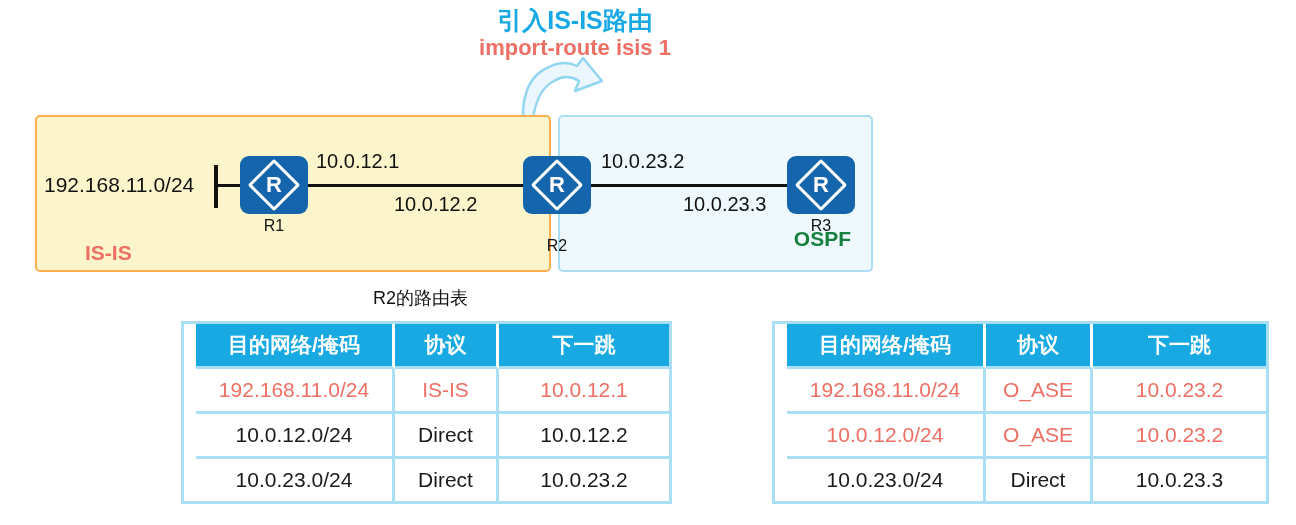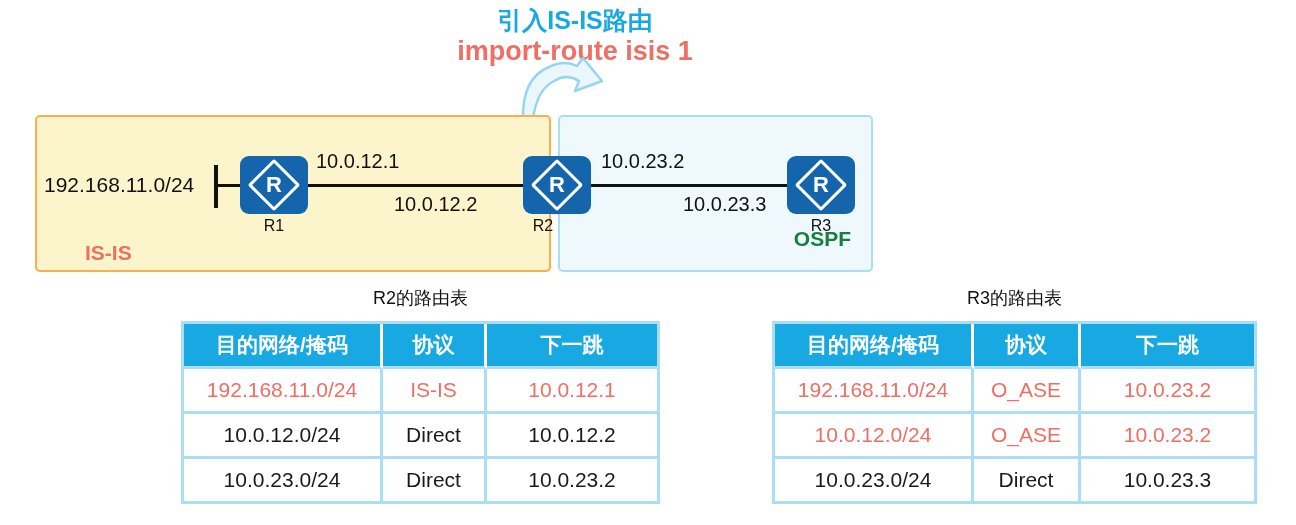--- a/index.html
+++ b/index.html
@@ -5,21 +5,21 @@
   html,body { margin:0; padding:0; background:#ffffff; }
   #stage {
     position:relative; width:1296px; height:525px; background:#ffffff;
     font-family:"Liberation Sans", sans-serif; overflow:hidden;
   }
   .abs { position:absolute; }
 
   
   .caption { left:395px; top:6px; width:360px; text-align:center; }
   .caption .cn  { font-size:25px; font-weight:bold; color:#18A9E2; line-height:1.15; }
-  .caption .cmd { font-size:27px; font-weight:bold; color:#EE6F63; line-height:1.2; margin-top:0; }
+  .caption .cmd { font-size:22px; font-weight:bold; color:#EE6F63; line-height:1.2; margin-top:0; }
 
   
   .zone { border-radius:5px; }
   .zone-isis { left:35px; top:115px; width:512px; height:153px;
                background:#FCF5CB; border:2px solid #F8AF4C; }
   .zone-ospf { left:558px; top:115px; width:311px; height:153px;
                background:#EFF9FD; border:2px solid #A9DEF4; }
   .zone-label { position:absolute; font-weight:bold; font-size:21px; }
   .zone-isis .zone-label { left:48px; bottom:5px; color:#EE6F63; }
   .zone-ospf .zone-label { right:20px; bottom:19px; color:#15803d; }
@@ -39,34 +39,34 @@
   }
   .router .rletter {
     position:absolute; left:0; top:0; width:100%; height:100%;
     display:flex; align-items:center; justify-content:center;
     color:#fff; font-weight:bold; font-size:22px;
   }
   #router-r1 { left:240px; top:156px; }
   #router-r2 { left:523px; top:156px; }
   #router-r3 { left:787px; top:156px; }
   .rname { width:68px; top:217px; text-align:center; font-size:16px; color:#111; }
-  #rname-r1 { left:240px; } #rname-r2 { left:509px; } #rname-r3 { left:787px; }
+  #rname-r1 { left:240px; } #rname-r2 { left:523px;margin-top:20px; } #rname-r3 { left:787px; }
 
   .if-label { font-size:20px; color:#111; }
   #if-12-1 { left:316px; top:150px; }
   #if-12-2 { left:394px; top:193px; }
   #if-23-2 { left:601px; top:150px; }
   #if-23-3 { left:683px; top:193px; }
 
   
   .table-title { top:286px; font-size:18px; color:#111; text-align:center; }
   #title-r2 { left:181px; width:479px; }
   #title-r3 { left:772px; width:485px; }
 
-  .rtable { top:321px; border:3px solid #A9DEF4; background:#fff; }
+  .rtable { top:321px; border:3px solid #A9DEF4; background:#fff;padding-left:12px; }
   #table-r2 { left:181px; width:473px; }
   #table-r3 { left:772px; width:479px; }
   .trow { display:grid; }
   #table-r2 .trow { grid-template-columns:199px 104px 1fr; }
   #table-r3 .trow { grid-template-columns:199px 107px 1fr; }
   .cell {
     height:42px; display:flex; align-items:center; justify-content:center;
     font-size:21px; color:#1a1a1a; background:#fff;
     border-right:3px solid #A9DEF4; border-bottom:3px solid #A9DEF4;
   }
@@ -147,21 +147,20 @@
       <div class="cell">Direct</div>
       <div class="cell">10.0.12.2</div>
     </div>
     <div class="trow">
       <div class="cell">10.0.23.0/24</div>
       <div class="cell">Direct</div>
       <div class="cell">10.0.23.2</div>
     </div>
   </div>
 
-  <div class="abs table-title" id="title-r3">R3的路由表</div>
   <div class="abs rtable" id="table-r3">
     <div class="trow thead">
       <div class="cell">目的网络/掩码</div>
       <div class="cell">协议</div>
       <div class="cell">下一跳</div>
     </div>
     <div class="trow salmon-row">
       <div class="cell">192.168.11.0/24</div>
       <div class="cell">O_ASE</div>
       <div class="cell">10.0.23.2</div>

